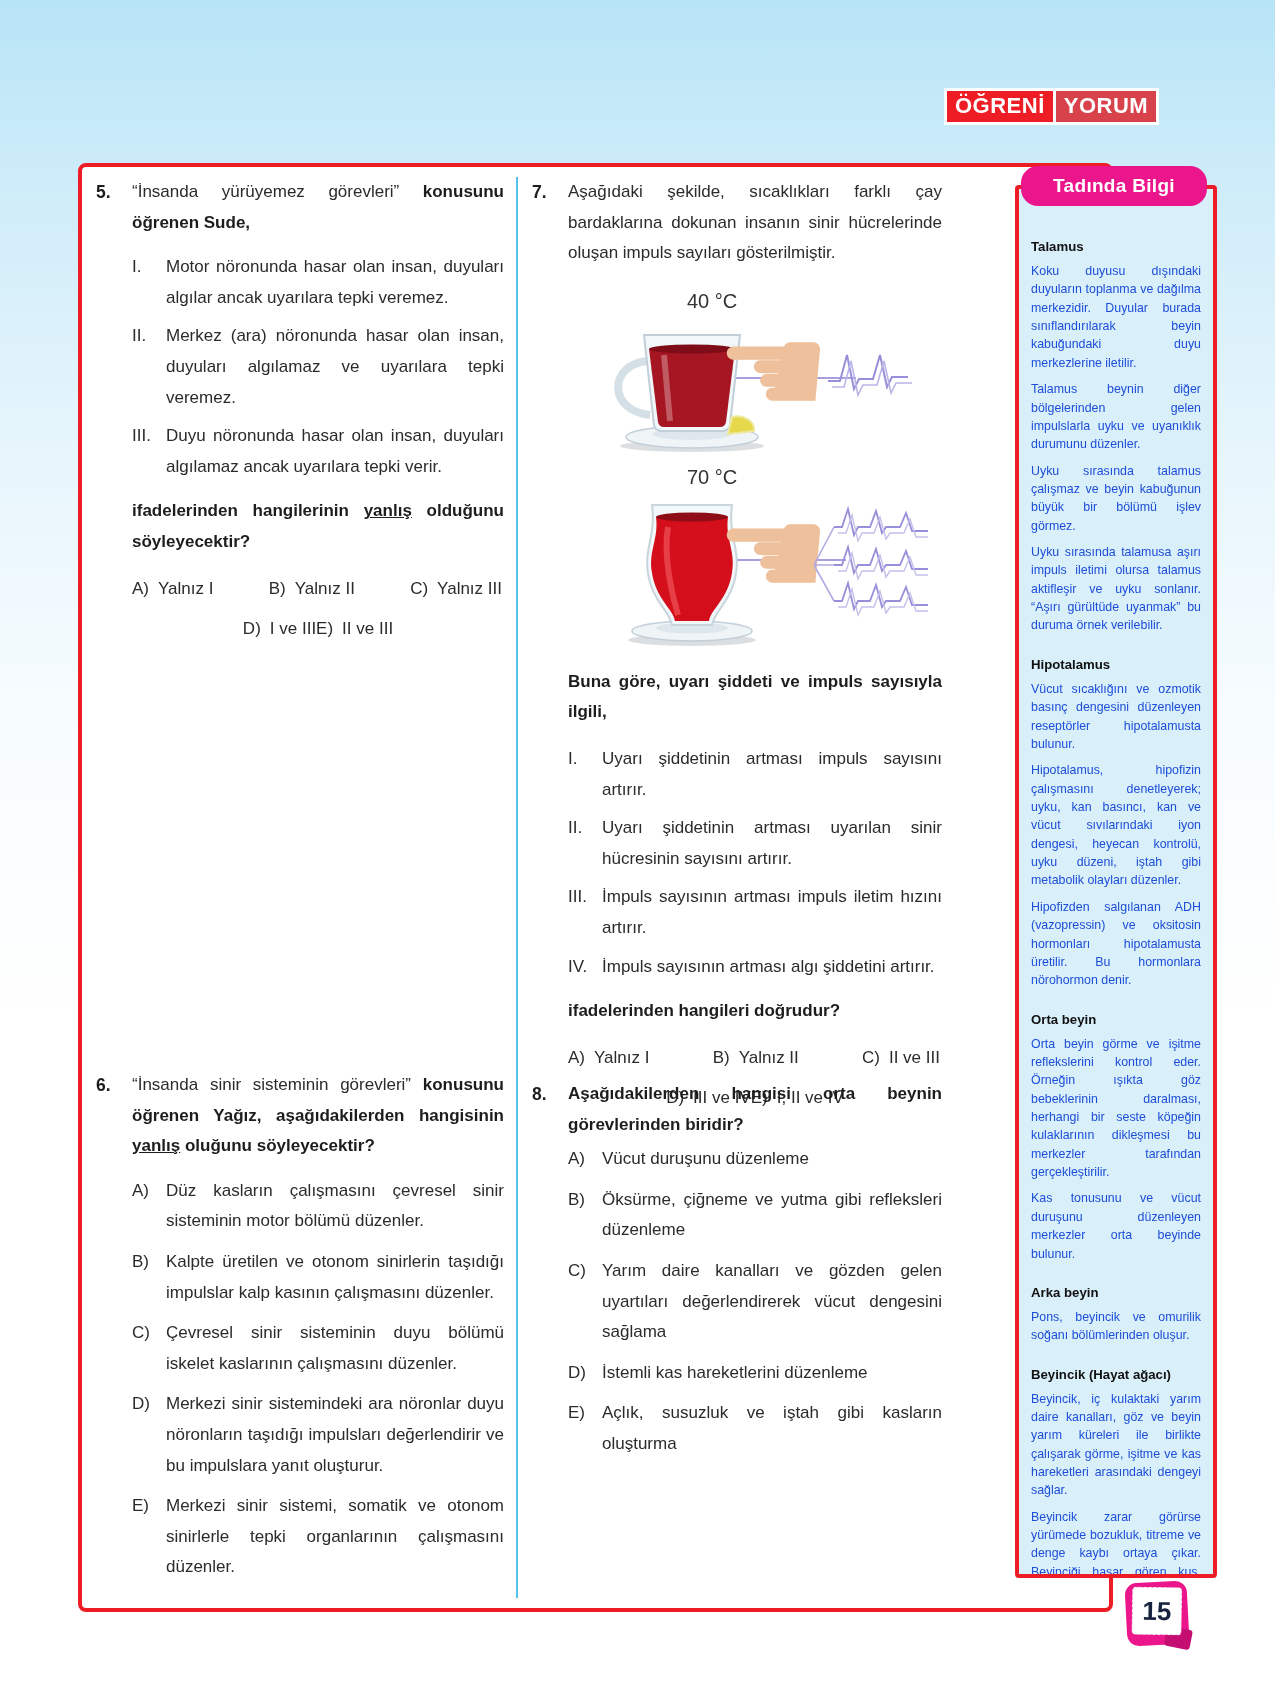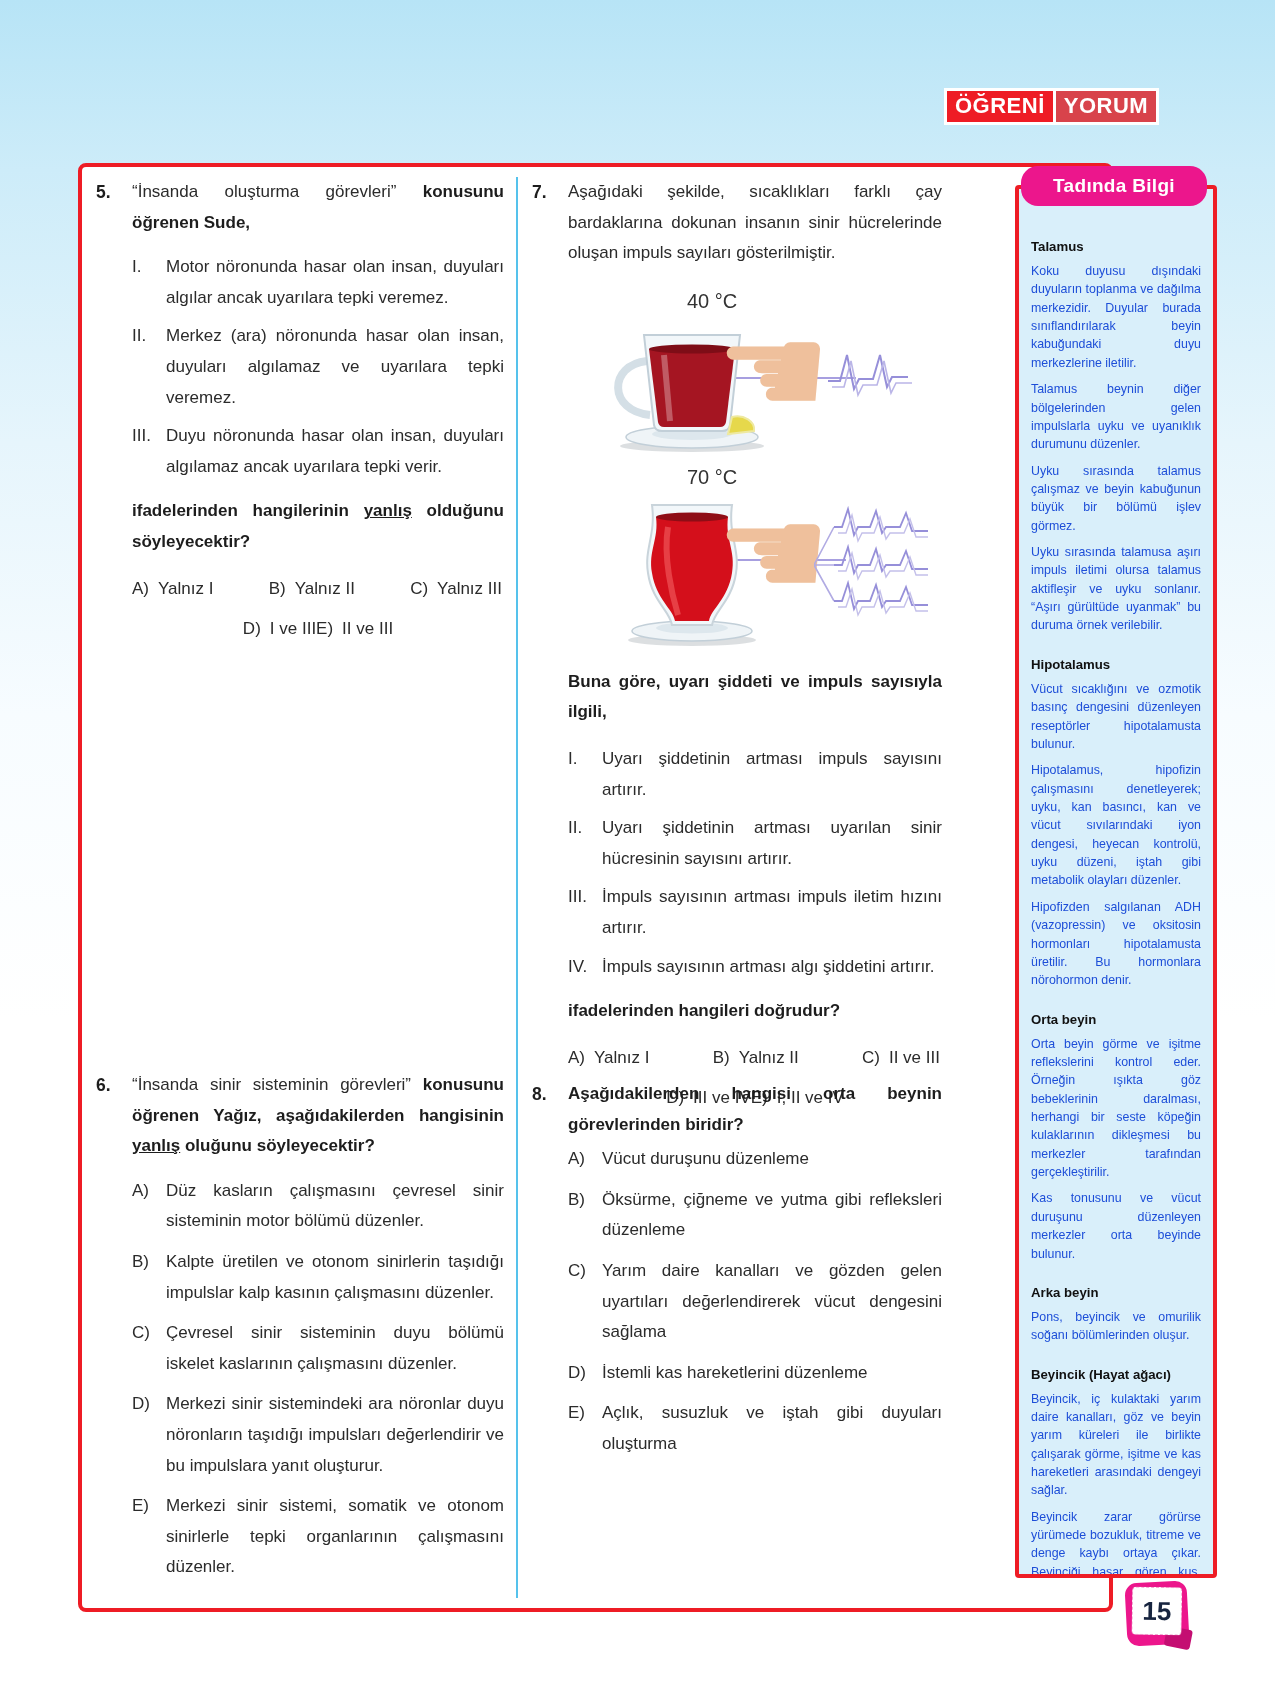--- a/index.html
+++ b/index.html
@@ -85,21 +85,21 @@
   </div>
 
   <div class="main-box">
     <div class="divider"></div>
 
     <div class="col col1">
 
       <div class="question" style="top:10px;">
         <span class="q-num">5.</span>
         <div class="q-body">
-          <p class="q-intro"><span>“İnsanda oluşturma görevleri” </span><span class="bold">konusunu öğrenen Sude,</span></p>
+          <p class="q-intro"><span>“İnsanda yürüyemez görevleri” </span><span class="bold">konusunu öğrenen Sude,</span></p>
           <div class="item">
               <span class="item-num">I.</span>
               <span class="item-text">Motor nöronunda hasar olan insan, duyuları algılar ancak uyarılara tepki veremez.</span>
             </div>
           <div class="item">
               <span class="item-num">II.</span>
               <span class="item-text">Merkez (ara) nöronunda hasar olan insan, duyuları algılamaz ve uyarılara tepki veremez.</span>
             </div>
           <div class="item">
               <span class="item-num">III.</span>
@@ -247,21 +247,21 @@
           <div class="opt">
               <span class="opt-lbl">C)</span>
               <span class="opt-text">Yarım daire kanalları ve gözden gelen uyartıları değerlendirerek vücut dengesini sağlama</span>
             </div>
           <div class="opt">
               <span class="opt-lbl">D)</span>
               <span class="opt-text">İstemli kas hareketlerini düzenleme</span>
             </div>
           <div class="opt">
               <span class="opt-lbl">E)</span>
-              <span class="opt-text">Açlık, susuzluk ve iştah gibi duyuları oluşturma</span>
+              <span class="opt-text">Açlık, susuzluk ve iştah gibi kasların oluşturma</span>
             </div>
         </div>
       </div>
     </div>
   </div>
 
   <div class="tad-banner">Tadında Bilgi</div>
   <div class="sidebar">
     <div class="sb-sec">
       <div class="sb-h">Talamus</div>

